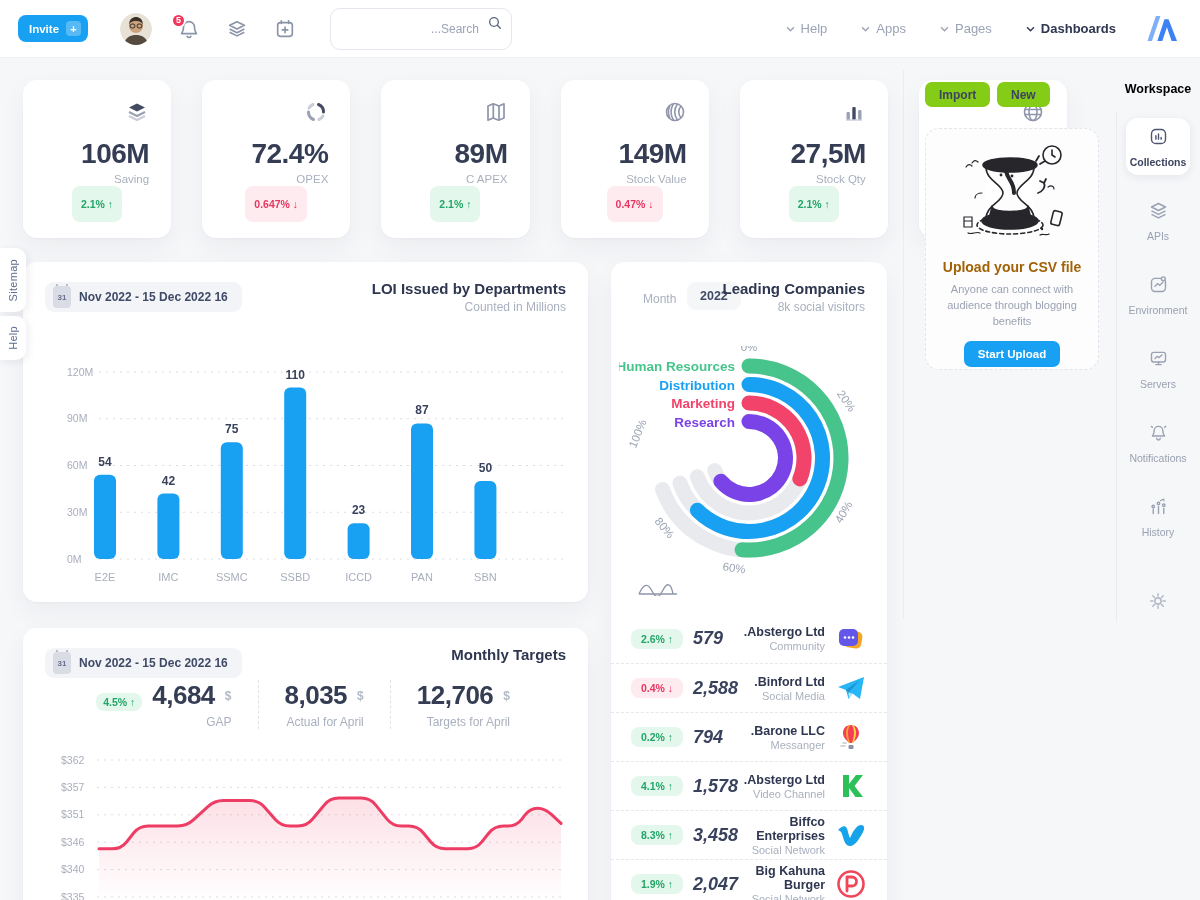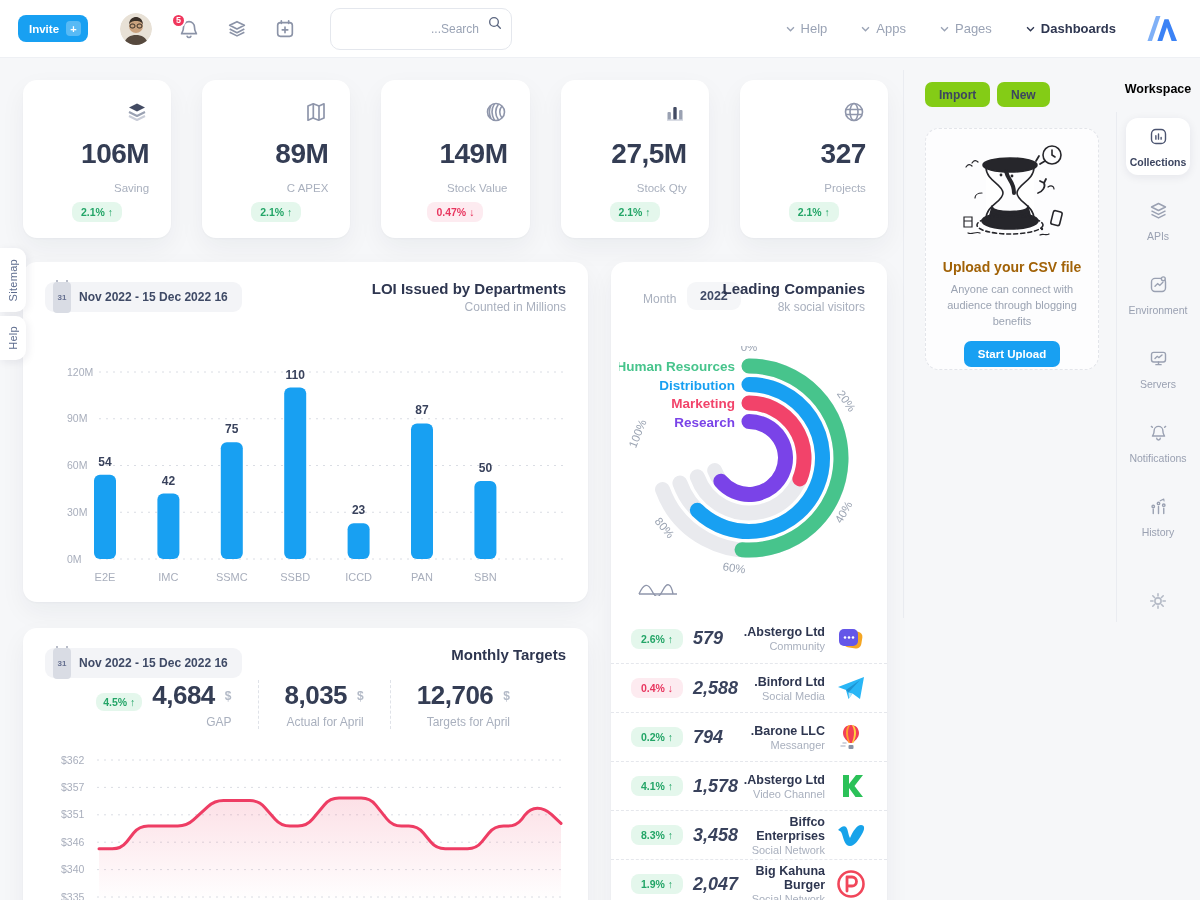--- a/index.html
+++ b/index.html
@@ -27,27 +27,27 @@
   .card{position:absolute;background:#fff;border-radius:14px;box-shadow:0 1px 2px rgba(20,30,60,.03),0 10px 26px rgba(20,30,60,.05);}
   
   .side-tab{position:absolute;left:0;width:26px;background:#fff;border-radius:0 10px 10px 0;box-shadow:2px 2px 8px rgba(20,30,60,.08);display:flex;align-items:center;justify-content:center;cursor:pointer;z-index:4;}
   .side-tab span{writing-mode:vertical-rl;transform:rotate(180deg);font-size:11px;color:#5d6c8e;letter-spacing:.3px;}
   
   .kpi-row{position:absolute;left:23px;top:22px;width:1044px;height:158px;display:grid;grid-template-columns:repeat(6,1fr);gap:31px;}
   .kpi{background:#fff;border-radius:14px;box-shadow:0 1px 2px rgba(20,30,60,.03),0 10px 26px rgba(20,30,60,.05);position:relative;padding:20px 22px 16px;display:flex;flex-direction:column;}
   .kpi .ico{align-self:flex-end;width:24px;height:24px;}
   .kpi .ico svg{width:24px;height:24px;}
   .kpi .val{margin-top:14px;text-align:right;font-size:28px;font-weight:700;color:#343d54;letter-spacing:-.5px;}
-  .kpi .lab{text-align:right;font-size:11.5px;color:#a9b0be;margin-top:12px;}
-  .chg{align-self:center;margin-top:auto;font-size:10.5px;font-weight:700;padding:4px 9px;border-radius:8px;white-space:nowrap;}
+  .kpi .lab{text-align:right;font-size:11.5px;color:#a9b0be;margin-top:3px;}
+  .chg{align-self:center;margin-top:auto;font-size:10.5px;font-weight:700;padding:12px 9px;border-radius:8px;white-space:nowrap;}
   .chg.up{color:#23a567;background:#e4f7ec;}
   .chg.down{color:#e8365f;background:#fdebf0;}
   
   .date-pill{position:absolute;left:22px;top:20px;height:30px;background:#f3f4f7;border-radius:9px;display:flex;align-items:center;gap:8px;padding:0 14px 0 8px;font-size:12px;font-weight:600;color:#3f4a66;cursor:pointer;}
-  .cal{width:18px;height:31px;background:#d9dce4;border-radius:4px;color:#667090;font-size:8px;font-weight:700;display:flex;align-items:center;justify-content:center;position:relative;}
+  .cal{width:18px;height:22px;background:#d9dce4;border-radius:4px;color:#667090;font-size:8px;font-weight:700;display:flex;align-items:center;justify-content:center;position:relative;}
   .cal:before{content:"";position:absolute;top:-2px;left:3px;right:3px;height:2px;border-left:2px solid #b9bdc9;border-right:2px solid #b9bdc9;}
   .card-title{position:absolute;right:22px;top:18px;font-size:15px;font-weight:700;color:#2e3650;text-align:right;}
   .card-sub{position:absolute;right:22px;top:38px;font-size:12px;color:#a9b0be;text-align:right;}
   
   .month-lab{position:absolute;left:32px;top:30px;font-size:12px;color:#a9b0be;}
   .year-pill{position:absolute;left:76px;top:20px;height:28px;padding:0 13px;background:#f5f6f8;border-radius:9px;font-size:12.5px;font-weight:700;color:#3f4a66;display:flex;align-items:center;cursor:pointer;}
   .wave{position:absolute;left:26px;top:316px;width:42px;height:18px;color:#8f96ab;}
   .colist{position:absolute;left:0;right:0;top:352px;}
   .corow{height:49px;display:flex;align-items:center;padding:0 20px;cursor:pointer;}
   .corow + .corow{border-top:1px dashed #e5e7ec;}
@@ -187,20 +187,31 @@
         <span class="ico"><svg viewBox="0 0 24 24">
             <path d="M12 3.5l8 4-8 4-8-4z" fill="#434b63"></path>
             <path d="M4 12l8 4 8-4" stroke="#9aa1b2" stroke-width="2" fill="none" stroke-linejoin="round"></path>
             <path d="M4 16l8 4 8-4" stroke="#c9cdd8" stroke-width="2" fill="none" stroke-linejoin="round"></path>
           </svg></span>
         <div class="val">106M</div>
         <div class="lab">Saving</div>
         <span class="chg up">2.1% ↑</span>
       </div>
 
+      <div class="kpi">
+        <span class="ico"><svg viewBox="0 0 24 24" fill="none" stroke-linecap="round">
+            <path d="M14.5 4.5a8 8 0 0 1 5 7.5" stroke="#434b63" stroke-width="3"></path>
+            <path d="M9.5 19.5a8 8 0 0 1-5-7.5" stroke="#9aa1b2" stroke-width="3"></path>
+            <path d="M19 16a8 8 0 0 1-4 3.5" stroke="#c9cdd8" stroke-width="3"></path>
+            <path d="M5 8a8 8 0 0 1 4-3.5" stroke="#c9cdd8" stroke-width="3"></path>
+          </svg></span>
+        <div class="val">72.4%</div>
+        <div class="lab">OPEX</div>
+        <span class="chg down">0.647% ↓</span>
+      </div>
 
       <div class="kpi">
         <span class="ico"><svg viewBox="0 0 24 24" fill="none" stroke="#8f96ab" stroke-width="1.7" stroke-linejoin="round">
             <path d="M4 6l5.3-2.2L15 6l5-2.2V18l-5.3 2.2L9 18l-5 2.2z"></path>
             <path d="M9.3 3.8V18M15 6v14"></path>
           </svg></span>
         <div class="val">89M</div>
         <div class="lab">C APEX</div>
         <span class="chg up">2.1% ↑</span>
       </div>

